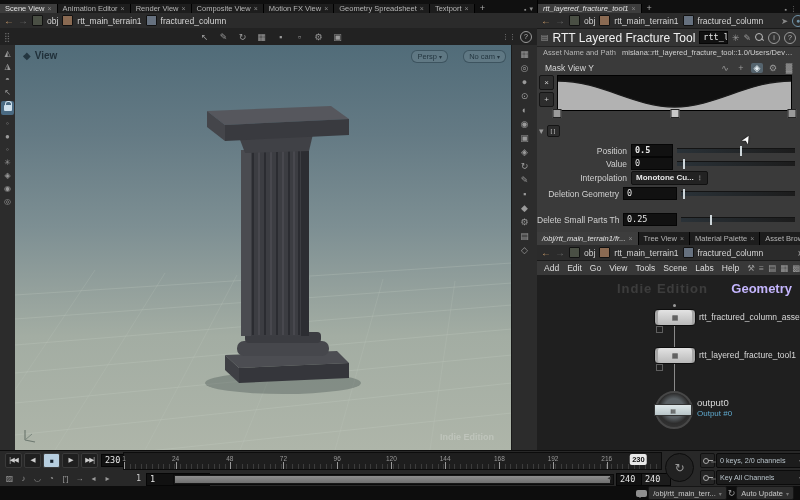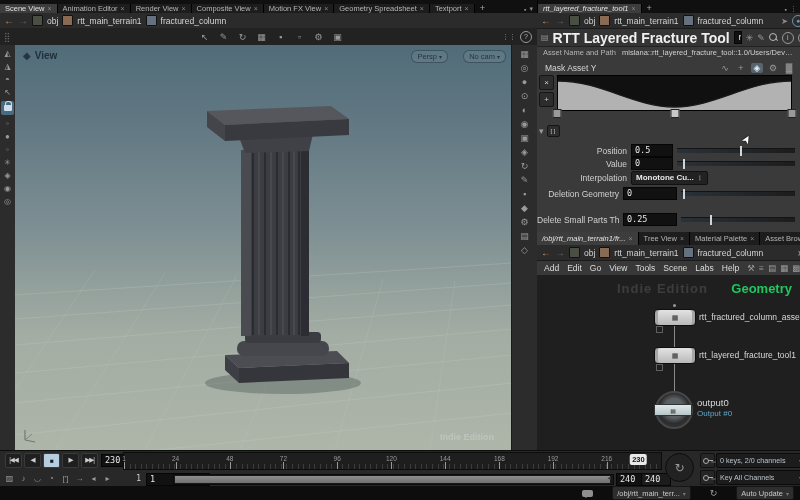--- a/index.html
+++ b/index.html
@@ -55,53 +55,53 @@
   .vp-label{position:absolute;left:8px;top:5px;display:flex;gap:4px;align-items:center;color:#20303a;font-weight:bold;font-size:10px;}
   .vp-label .g{color:#243640;font-size:10px;}
   .pill{position:absolute;top:5px;height:11px;border:1px solid rgba(20,40,50,.45);border-radius:6px;background:rgba(255,255,255,.07);color:#243640;font-size:7.5px;display:flex;align-items:center;gap:2px;padding:0 5px;}
   .pill .c{font-size:6px;}
   .vp-watermark{position:absolute;right:18px;bottom:8px;color:rgba(255,255,255,.22);font-size:9px;font-weight:bold;}
   .axis-gizmo{position:absolute;left:6px;bottom:6px;opacity:.55;}
   
   .rpane{position:absolute;left:537px;top:13px;width:263px;bottom:50px;background:#3a3a3a;overflow:hidden;}
   .rp-crumb{left:0;width:263px;top:0;position:absolute;}
   .rp-header{position:absolute;left:0;right:0;top:16px;height:17px;background:#343434;display:flex;align-items:center;gap:4px;padding:0 4px;border-bottom:1px solid #222;}
-  .rp-title{font-weight:bold;color:#f0f0f0;font-size:14px;white-space:nowrap;}
+  .rp-title{font-weight:normal;color:#f0f0f0;font-size:12px;white-space:nowrap;}
   .rp-name{flex:1;min-width:0;}
   .rp-hicons{display:flex;align-items:center;gap:4px;}
   .asset-row{position:absolute;left:0;right:0;top:33px;height:13px;display:flex;align-items:center;gap:6px;padding:0 6px;color:#b5b5b5;font-size:7.5px;white-space:nowrap;overflow:hidden;}
   .asset-row .val{color:#cfcfcf;overflow:hidden;text-overflow:ellipsis;}
   .prow{position:absolute;left:0;right:5px;height:13px;display:flex;align-items:center;gap:4px;}
   .plabel{width:90px;text-align:right;color:#d0d0d0;font-size:8.5px;white-space:nowrap;overflow:hidden;flex:none;}
   .pfield{width:34px;flex:none;}
   .pfield.wide{width:46px;}
   .pslider{flex:1;position:relative;height:4px;background:linear-gradient(90deg,#2a3238,#1c1c1c);border-top:1px solid #141414;}
   .ptick{position:absolute;top:-3px;width:2px;height:10px;background:#cdd6da;}
-  .bold .pfield{font-weight:normal;}
+  .bold .pfield{font-weight:bold;}
   .interp-chip{background:#222;border:1px solid #111;border-radius:2px;color:#e8e8e8;font-size:8px;font-weight:bold;height:12px;display:flex;align-items:center;gap:3px;padding:0 4px;white-space:nowrap;}
   
   .ramp-label-row{position:absolute;left:0;right:5px;top:48px;height:13px;display:flex;align-items:center;padding-left:8px;color:#d5d5d5;font-size:8.5px;}
   .ramp-icons{margin-left:auto;display:flex;gap:4px;align-items:center;}
   .ramp-icons .g{width:12px;font-size:9px;}
   .ramp-icons .g.hl{background:#55646e;border-radius:2px;color:#e6eef2;}
   .ramp-box{position:absolute;left:20px;right:8px;top:62px;height:34px;background:#0d0d0d;border:1px solid #000;}
   .ramp-btns{position:absolute;left:2px;top:62px;display:flex;flex-direction:column;gap:2px;}
   .sq-btn{width:13px;height:13px;background:#2d2d2d;border:1px solid #151515;color:#ccc;font-size:8px;display:flex;align-items:center;justify-content:center;border-radius:2px;}
   .ramp-handles{position:absolute;left:20px;right:8px;top:96px;height:9px;}
   .rhandle{position:absolute;top:0;width:7px;height:7px;background:#9a9a9a;border:1px solid #222;transform:translateX(-50%);}
   .rhandle.sel{background:#c8c8c8;}
   .ramp-foot{position:absolute;left:2px;top:112px;display:flex;gap:3px;align-items:center;}
   
   .npane{position:absolute;left:537px;top:232px;width:263px;height:218px;background:#2f2f2f;}
   .ntabs{position:absolute;top:0;left:0;right:0;height:13px;background:#101010;display:flex;overflow:hidden;}
   .nmenu{position:absolute;top:29px;left:0;right:0;height:14px;background:#383838;border-bottom:1px solid #1c1c1c;display:flex;align-items:center;gap:8px;padding:0 7px;font-size:8.5px;color:#ddd;}
   .nmenu .micons{margin-left:auto;display:flex;gap:4px;align-items:center;}
   .ncanvas{position:absolute;top:43px;left:0;right:0;bottom:0;background:#1f1f1f;overflow:hidden;}
   .net-watermark{position:absolute;left:80px;top:6px;font-size:13px;font-weight:bold;color:rgba(255,255,255,.13);letter-spacing:1px;}
-  .net-type{position:absolute;right:8px;top:6px;font-size:13px;font-weight:bold;color:#22c55e;}
+  .net-type{position:absolute;right:8px;top:6px;font-size:13px;font-weight:bold;color:#c4b5fd;}
   .hnode{position:absolute;width:40px;height:15px;background:linear-gradient(#e3e3e3,#b9b9b9);border:1px solid #0e0e0e;border-radius:4px;box-shadow:inset 3px 0 0 #a6a6a6,inset -3px 0 0 #a6a6a6;display:flex;align-items:center;justify-content:center;}
   .hnode .nico{font-size:7px;color:#333;}
   .ndot{position:absolute;width:3px;height:3px;border-radius:50%;background:#9a9a9a;}
   .nlabel{position:absolute;color:#d8d8d8;font-size:8.5px;white-space:nowrap;}
   .nbadge{position:absolute;width:5px;height:5px;border:1px solid #8a8a8a;opacity:.6;}
   .wire{position:absolute;width:1px;background:#8a8a8a;}
   .out-circle{position:absolute;width:34px;height:34px;border-radius:50%;background:radial-gradient(circle at 50% 45%,#5a6064 0 38%,#2d2d2d 60%,#3c3c3c 100%);border:2px solid #474747;}
   .out-band{position:absolute;left:-3px;top:11px;width:36px;height:10px;background:linear-gradient(#dfe8ea,#b9c6c9);border:1px solid #333;display:flex;align-items:center;justify-content:center;font-size:6px;color:#444;}
   .out-sub{color:#5fa8cc;}
   
@@ -126,21 +126,21 @@
   .rf1{position:absolute;left:118px;top:22px;width:20px;text-align:right;background:transparent;border:none;color:#ccc;}
   .rf2{position:absolute;left:146px;top:22px;width:56px;}
   .rf3{position:absolute;left:616px;top:22px;width:22px;}
   .rf4{position:absolute;left:641px;top:22px;width:22px;background:#1c1c1c;}
   .flipbtn{position:absolute;left:665px;top:2px;width:27px;height:27px;border-radius:50%;background:#222;border:1px solid #0c0c0c;color:#999;font-size:12px;display:flex;align-items:center;justify-content:center;}
   .keybox{position:absolute;width:13px;height:13px;background:#262626;border:1px solid #111;border-radius:2px;display:flex;align-items:center;justify-content:center;}
   .keychip{position:absolute;width:82px;height:13px;background:#1c1c1c;border:1px solid #0b0b0b;border-radius:2px;color:#b9c4cb;font-size:7.2px;display:flex;align-items:center;padding:0 3px;gap:2px;white-space:nowrap;}
   .keychip .c{margin-left:auto;color:#777;font-size:6px;}
   
   .statusbar{position:absolute;left:0;top:486px;width:800px;height:14px;background:#0d0d0d;display:flex;align-items:center;}
-  .sb-right{margin-left:auto;display:flex;align-items:center;gap:19px;padding-right:6px;}
+  .sb-right{margin-left:auto;display:flex;align-items:center;gap:1px;padding-right:6px;}
   
   .cursor{position:absolute;left:742px;top:133px;z-index:50;color:#fff;text-shadow:0 0 2px #000;font-size:11px;}
 </style>
 </head>
 <body>
 
 <div class="app">
 
   <div class="tabbar tabbar-l">
     <div class="tab active">
@@ -359,21 +359,21 @@
       </div>
     </div>
 
     <div class="asset-row">
       <span>Asset Name and Path</span>
       <span class="val">mislana::rtt_layered_fracture_tool::1.0/Users/Dev/Projects/houdi...</span>
     </div>
 
 
     <div class="ramp-label-row">
-      <span>Mask Asset Y</span>
+      <span>Mask View Y</span>
       <div class="ramp-icons">
         <span class="g">∿</span>
         <span class="g">+</span>
         <span class="g hl">◈</span>
         <span class="g">⚙</span>
         <span class="g">▓</span>
       </div>
     </div>
     <div class="ramp-btns">
       <span class="sq-btn">×</span>

